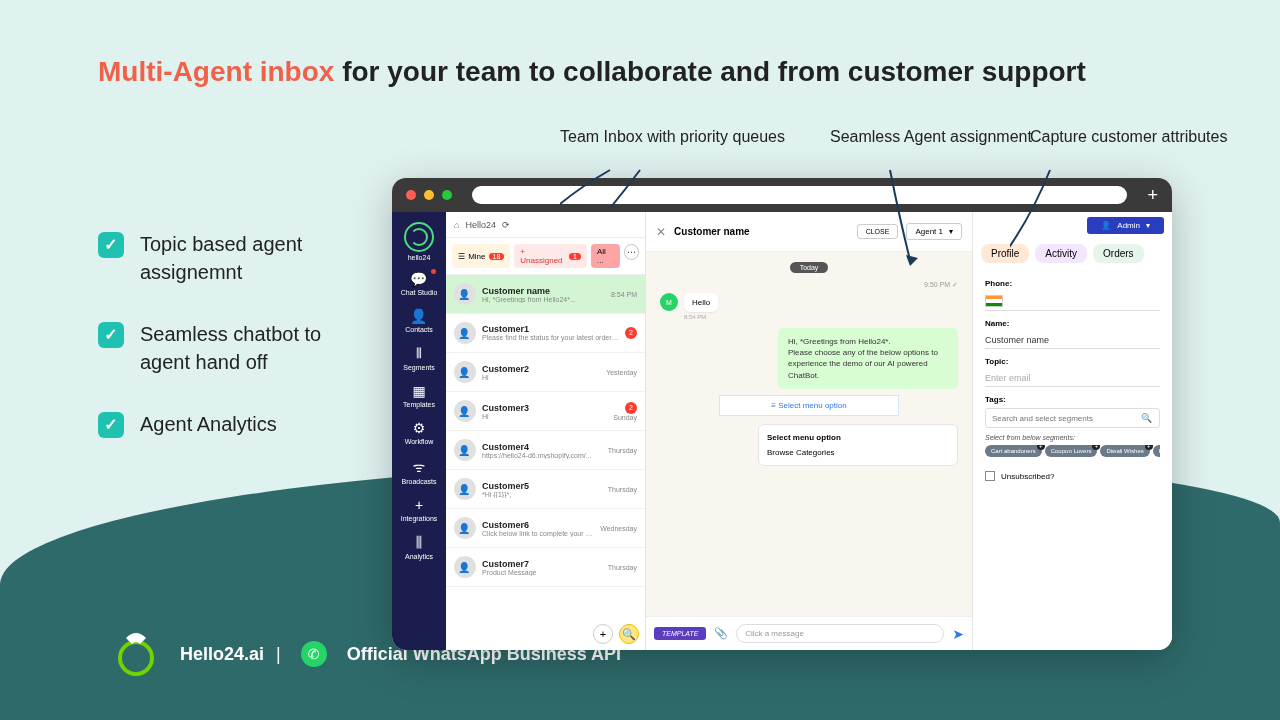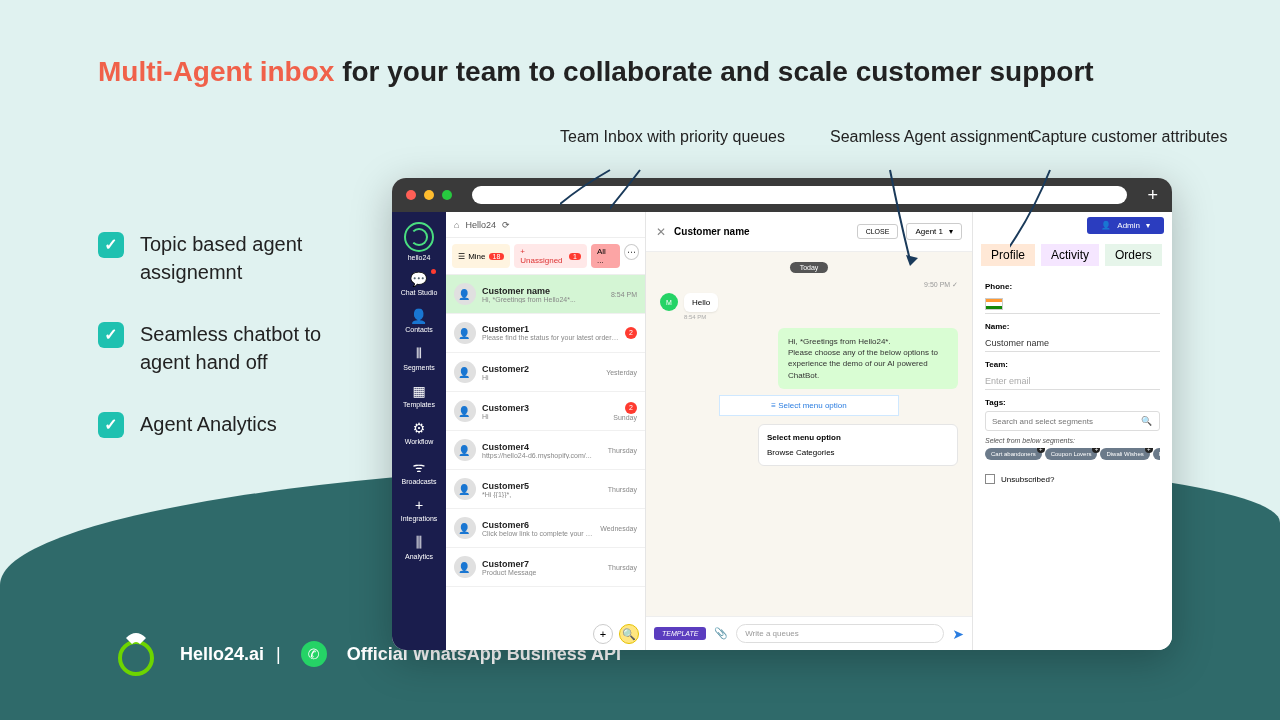--- a/index.html
+++ b/index.html
@@ -84,21 +84,21 @@
 .tmpl-btn { font-size: 7px; background: #5b3dbf; color: #fff; padding: 3px 8px; border-radius: 3px; font-style: italic; }
 .msg-input { flex: 1; font-size: 8px; padding: 4px 8px; border: 1px solid #ddd; border-radius: 12px; color: #999; }
 .send-ico { color: #2b7de0; font-size: 14px; }
 .attach { color: #888; font-size: 11px; }
 
 
 .profile { width: 200px; border-left: 1px solid #e5e5e5; background: #fff; display: flex; flex-direction: column; }
 .admin-bar { height: 26px; display: flex; justify-content: flex-end; align-items: center; padding: 0 8px; }
 .admin-btn { background: #2b3dbf; color: #fff; font-size: 8px; padding: 4px 14px; border-radius: 3px; display: flex; align-items: center; gap: 6px; }
 .ptabs { display: flex; gap: 6px; padding: 6px 8px 8px; }
-.ptab { font-size: 12px; padding: 4px 10px; border-radius: 0; background: #f0f0f0; cursor: pointer; }
+.ptab { font-size: 10px; padding: 4px 10px; border-radius: 8px; background: #f0f0f0; cursor: pointer; }
 .ptab.active { background: #ffe8d6; }
 .ptab.activity { background: #f5e6ff; }
 .ptab.orders { background: #e6f5ea; }
 .pbody { padding: 0 12px; font-size: 9px; }
 .plabel { font-weight: 600; margin-top: 8px; margin-bottom: 4px; font-size: 8px; }
 .pvalue { font-size: 9px; color: #333; padding: 3px 0; border-bottom: 1px solid #ddd; }
 .pvalue.placeholder { color: #aaa; }
 .flag { display: inline-block; width: 18px; height: 12px; background: linear-gradient(#ff9933 33%, #fff 33% 66%, #138808 66%); border: 1px solid #ccc; vertical-align: middle; }
 .tag-search { display: flex; align-items: center; border: 1px solid #ddd; border-radius: 3px; padding: 4px 6px; margin-top: 4px; }
 .tag-search input { border: none; flex: 1; font-size: 8px; outline: none; }
@@ -111,21 +111,21 @@
 
 
 .arrow { position: absolute; z-index: 3; pointer-events: none; }
 </style>
 </head>
 <body>
 
 <div class="bg-wave"></div>
 
 <div class="headline">
-  <span class="accent">Multi-Agent inbox</span><span> for your team to collaborate and scale customer support</span>
+  <span class="accent">Multi-Agent inbox</span><span> for your team to collaborate and from customer support</span>
 </div>
 
 <div class="annotations ann1">Team Inbox with priority queues</div>
 <div class="annotations ann2">Seamless Agent assignment</div>
 <div class="annotations ann3">Capture customer attributes</div>
 
 <svg class="arrow" style="top:160px;left:560px" width="120" height="100">
     <path d="M50,10 Q-20,50 -50,100" fill="none" stroke="#1a3a5a" stroke-width="2"></path>
     <path d="M-54,95 l3,10 l8,-5 z" fill="#1a3a5a" transform="translate(0,0)"></path>
   </svg>
@@ -329,40 +329,40 @@
 Please choose any of the below options to experience the demo of our AI powered ChatBot.</div>
         <div class="menu-btn">≡  Select menu option</div>
         <div class="menu-card">
           <div class="mt">Select menu option</div>
           <div>Browse Categories</div>
         </div>
       </div>
       <div class="chat-input">
         <span class="tmpl-btn">TEMPLATE</span>
         <span class="attach">📎</span>
-        <div class="msg-input">Write a queues</div>
+        <div class="msg-input">Click a message</div>
         <span class="send-ico">➤</span>
       </div>
     </div>
 
     <div class="profile">
       <div class="admin-bar">
         <div class="admin-btn">👤 <span>Admin</span> <span>▾</span></div>
       </div>
       <div class="ptabs">
         <div class="ptab active">Profile</div>
         <div class="ptab activity">Activity</div>
         <div class="ptab orders">Orders</div>
       </div>
       <div class="pbody">
         <div class="plabel">Phone:</div>
         <div class="pvalue"><span class="flag"></span></div>
         <div class="plabel">Name:</div>
         <div class="pvalue">Customer name</div>
-        <div class="plabel">Team:</div>
+        <div class="plabel">Topic:</div>
         <div class="pvalue placeholder">Enter email</div>
         <div class="plabel">Tags:</div>
         <div class="tag-search">
           <input placeholder="Search and select segments" style="">
           <span>🔍</span>
         </div>
         <div class="seg-hint">Select from below segments:</div>
         <div class="seg-tags">
           <span class="seg-tag">Cart abandoners</span>
           <span class="seg-tag">Coupon Lovers</span>

